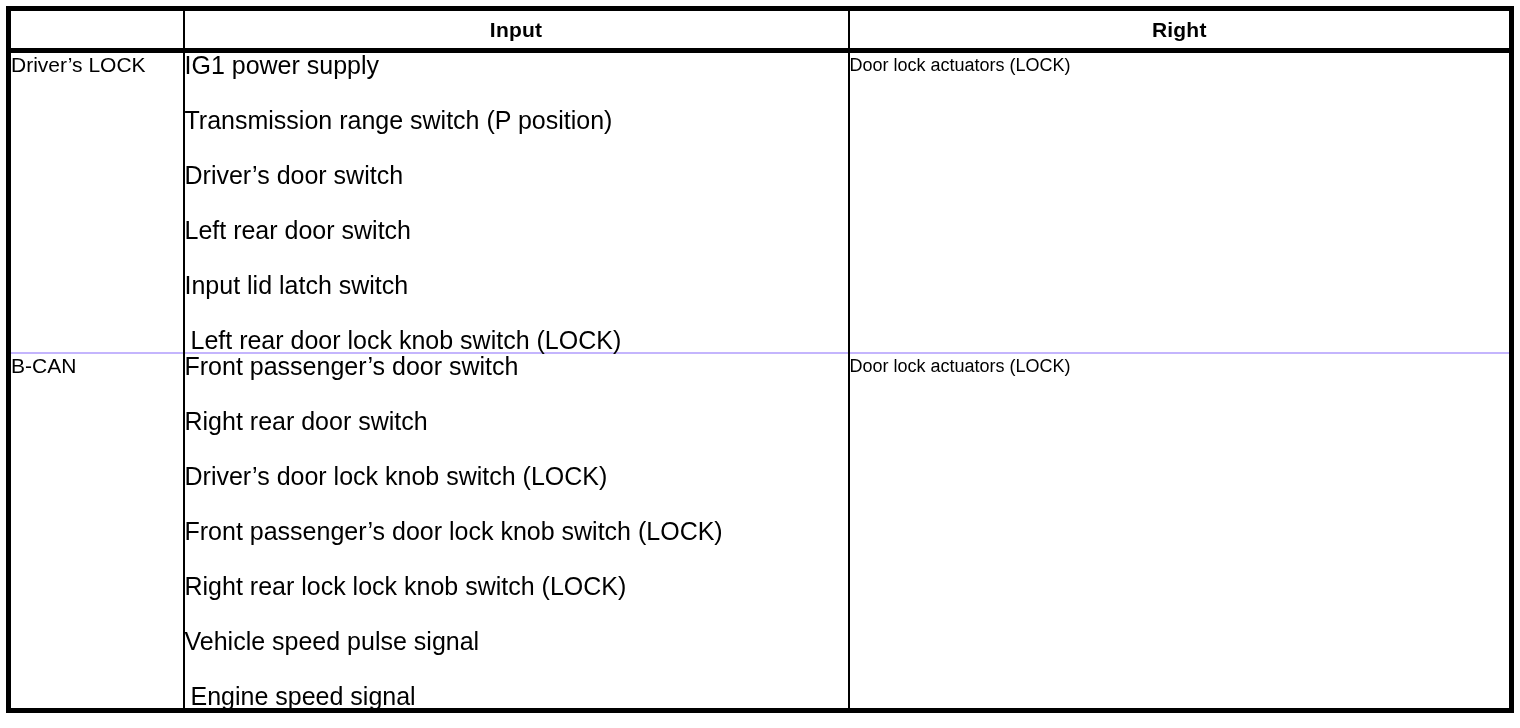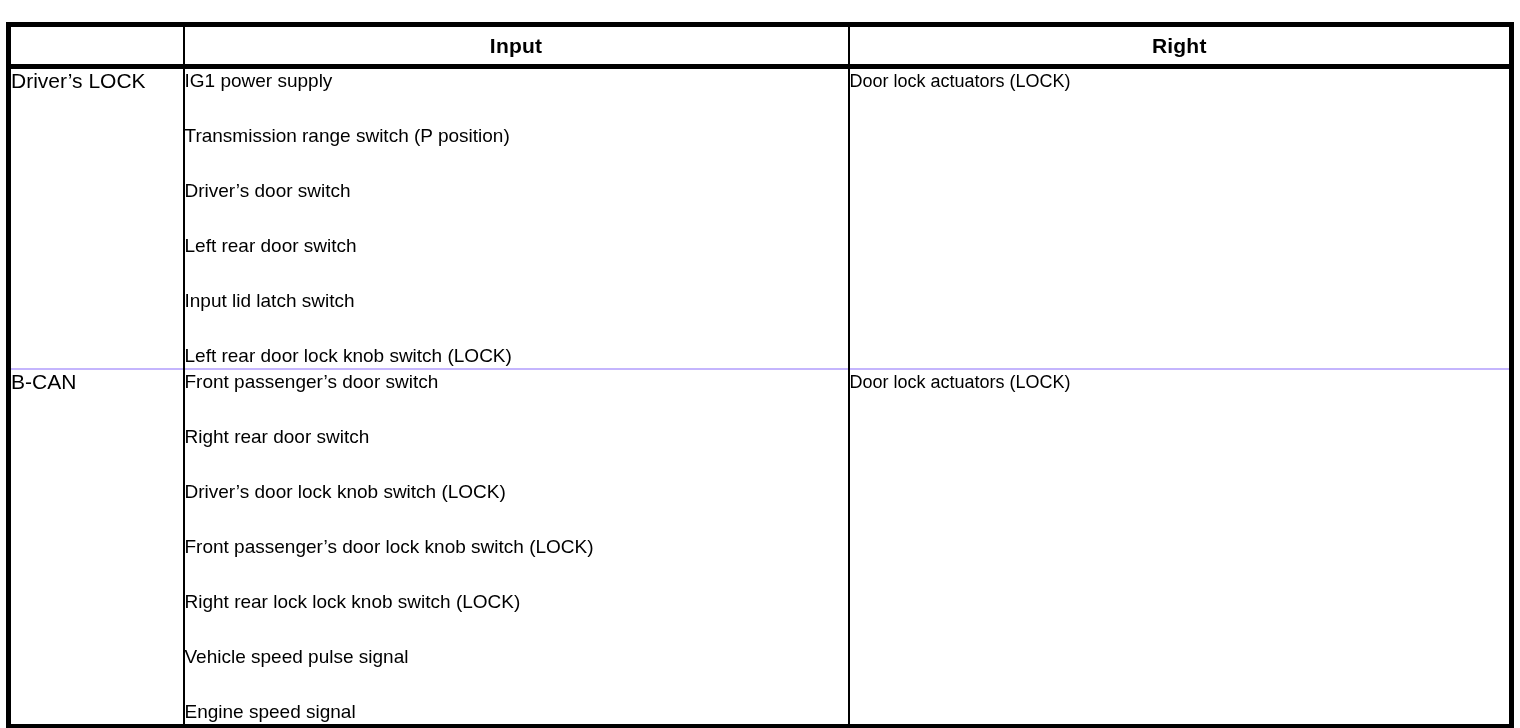--- a/index.html
+++ b/index.html
@@ -19,21 +19,21 @@
     position: relative;
     width: 1520px;
     height: 728px;
     background: #ffffff;
   }
 
   
   .io-table {
     position: absolute;
     left: 6px;
-    top: 22px;
+    top: 6px;
     width: 1503px;          
     border-collapse: collapse;
     table-layout: fixed;
     background: #0f172a;
   }
 
   .io-table td,
   .io-table th {
     padding: 0;
     margin: 0;
@@ -94,27 +94,28 @@
   .sec-divider td {
     border-top: 2px solid #c4b5fd;
   }
 
   .item-list {
     list-style: none;
     margin: 0;
     padding: 0;
   }
   .item-list li {
-    font-size: 19px;
+    font-size: 25px;
     line-height: 24px;
     height: 55px;
     white-space: nowrap;
   }
   .item-list li:last-child {
     height: auto;
+    padding-left: 6px;
   }
 
   .out-line {
     font-size: 18px;
     line-height: 24px;
     white-space: nowrap;
   }
 </style>
 </head>
 <body>

